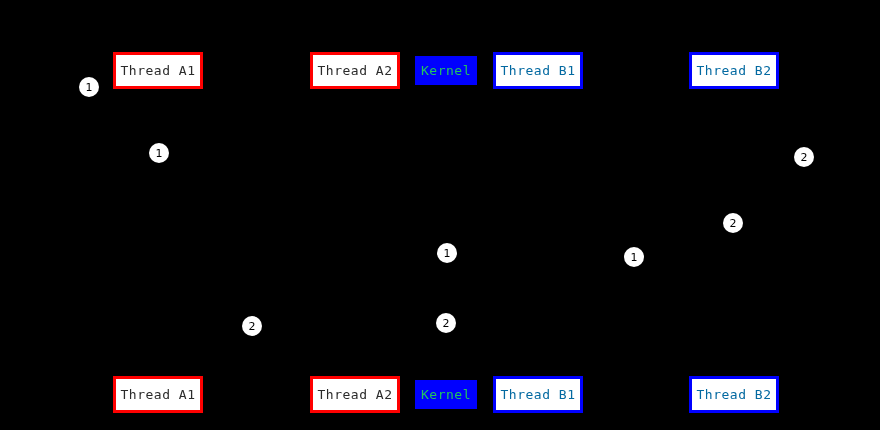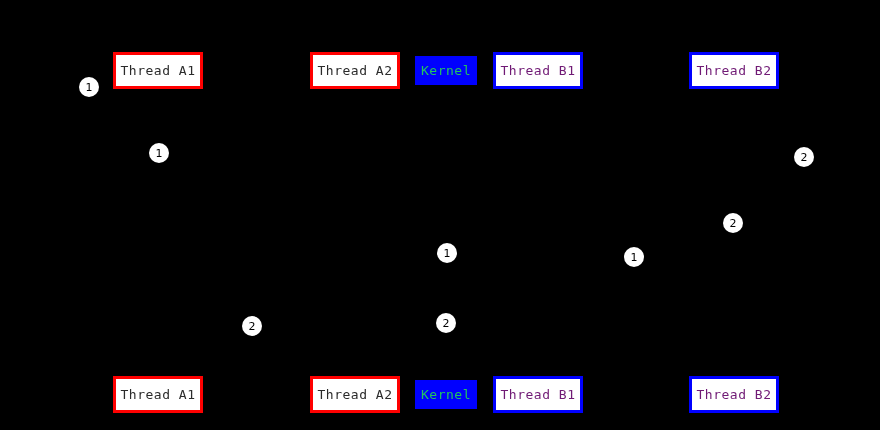--- a/index.html
+++ b/index.html
@@ -32,21 +32,21 @@
     line-height: 1;
   }
   .participant.red {
     background: #ffffff;
     border: 3px solid #ff0000;
     color: #2b2b2b;
   }
   .participant.blue {
     background: #ffffff;
     border: 3px solid #0000ff;
-    color: #701a75;
+    color: #0369a1;
   }
   .participant.solidblue {
     background: #0000ff;
     border: 3px solid #0000ff;
     color: #22c55e;
   }
 
   
   .lifeline {
     position: absolute;

